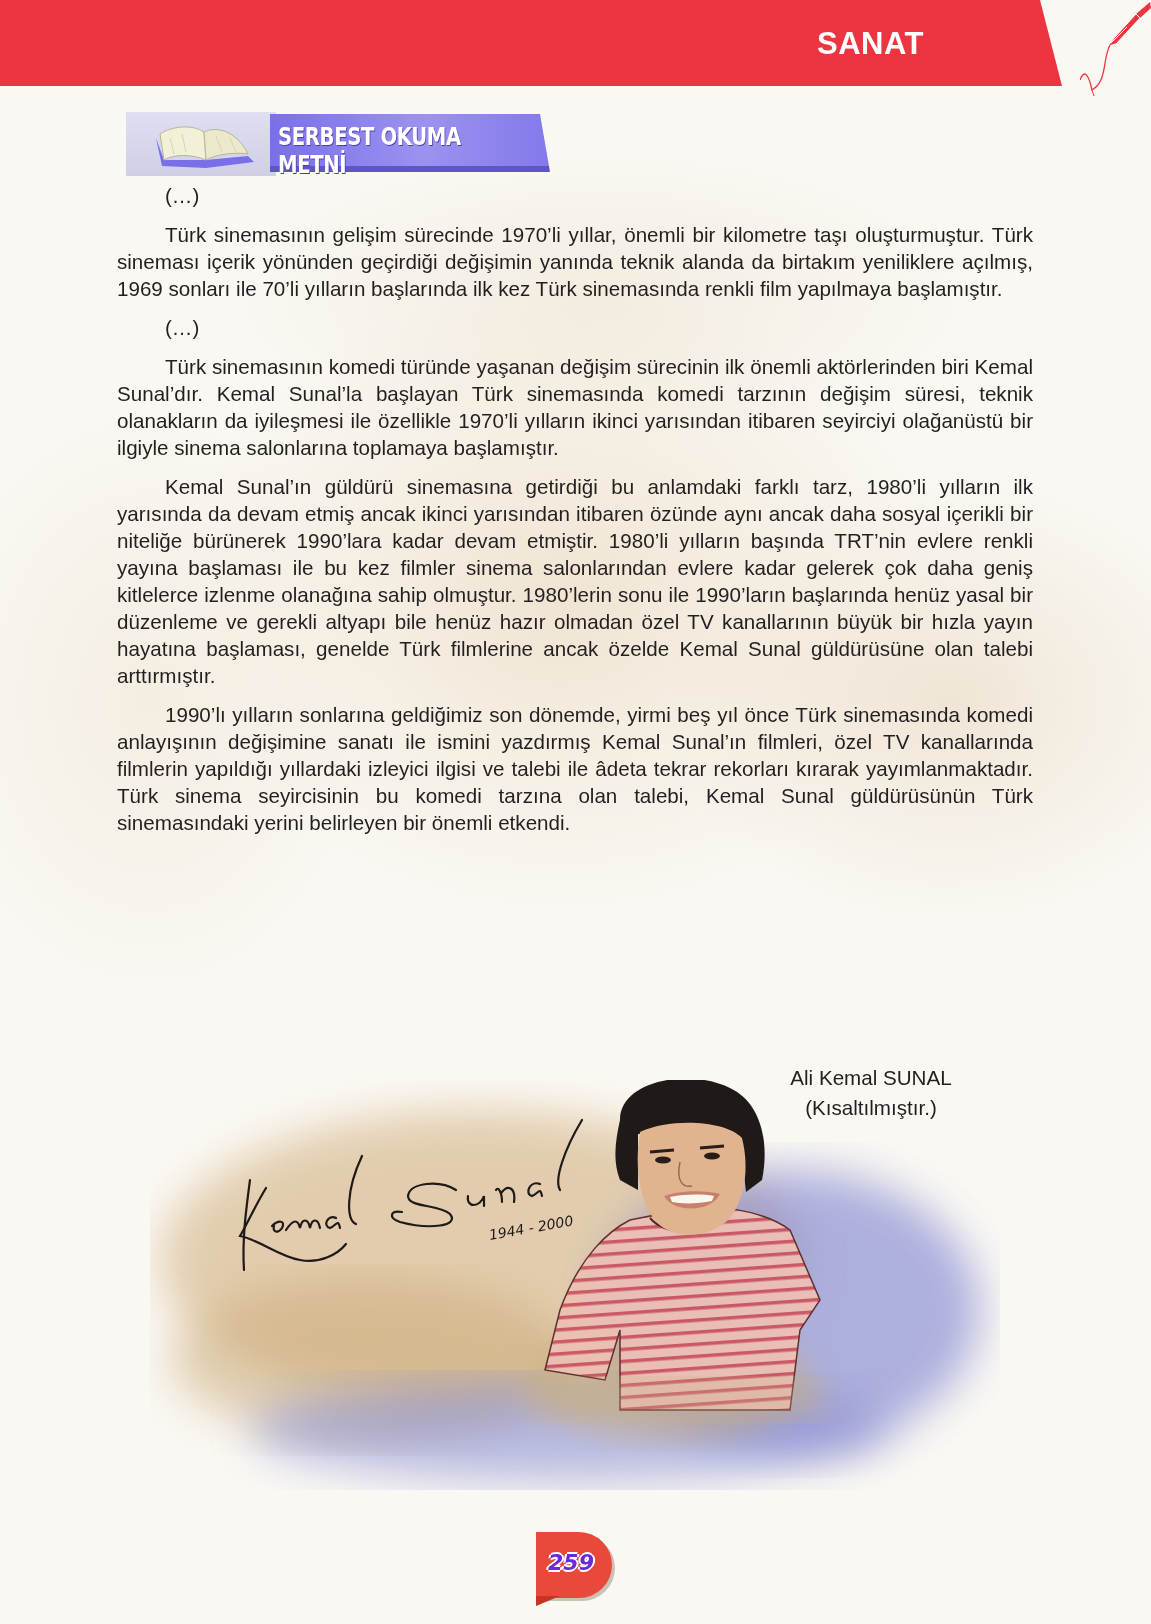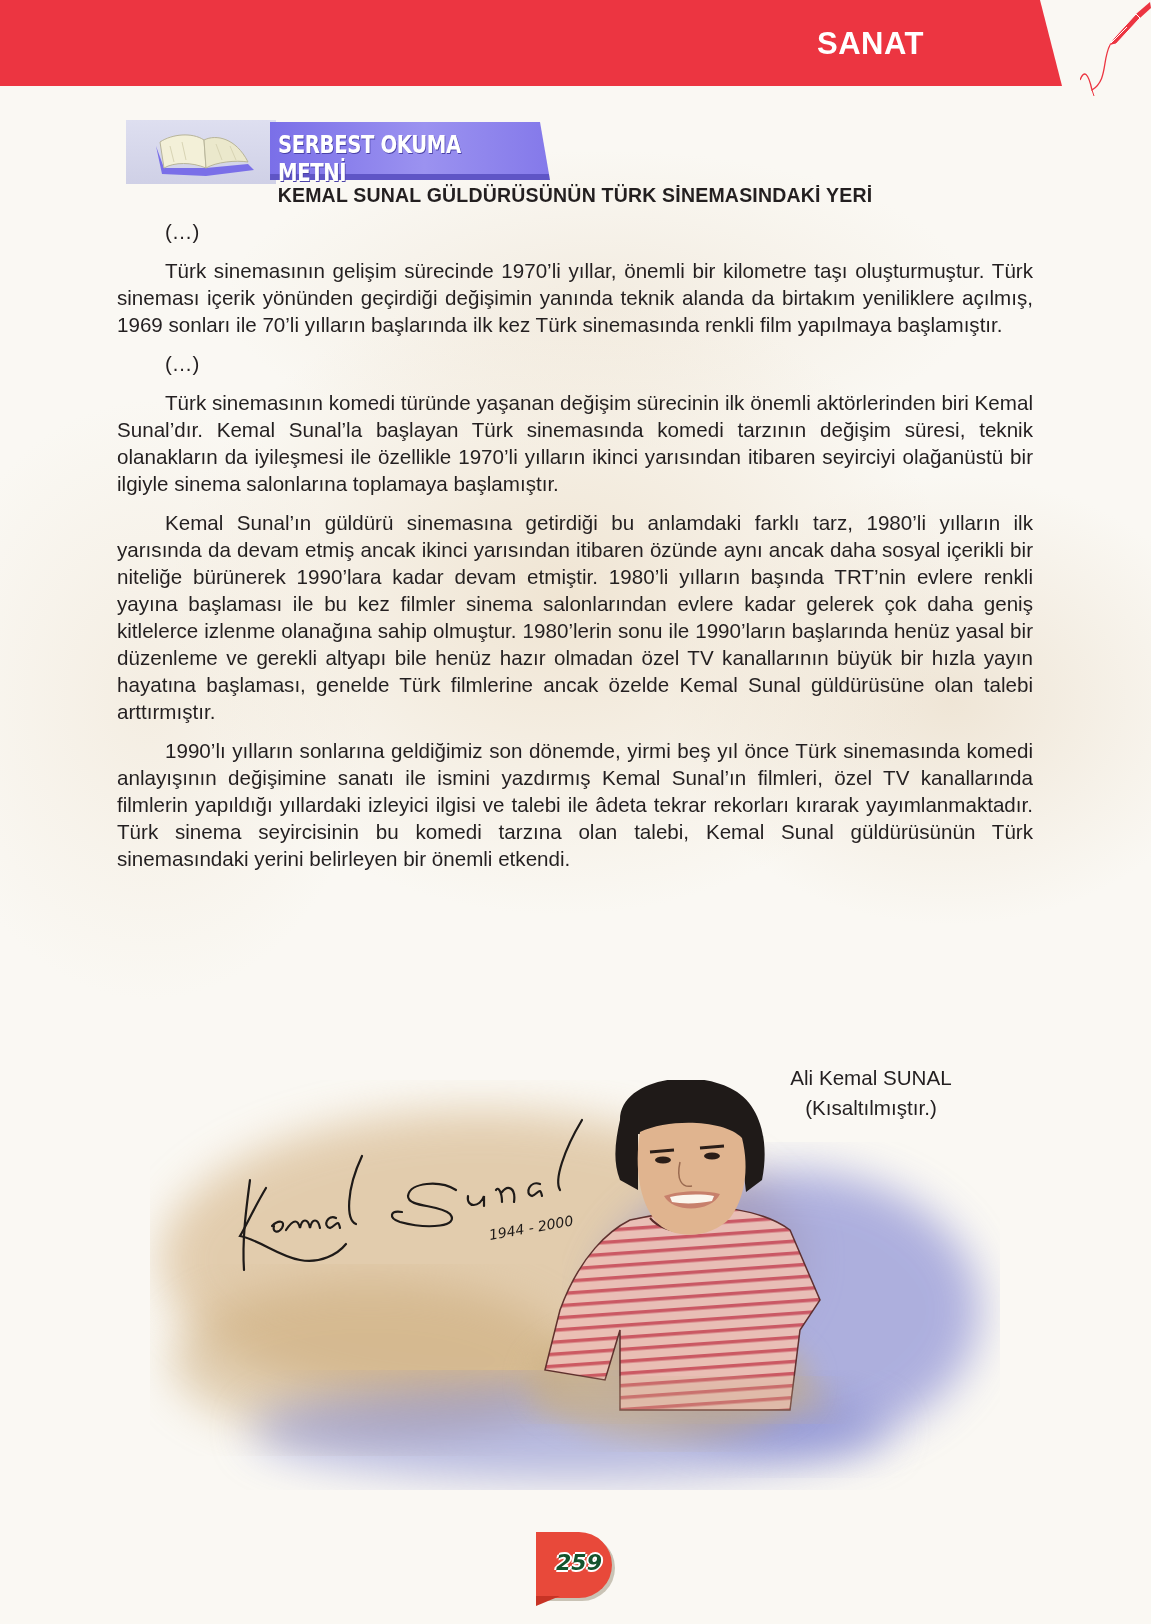--- a/index.html
+++ b/index.html
@@ -30,21 +30,21 @@
       clip-path: polygon(0 0, 1040px 0, 1062px 86px, 0 86px);
     }
     .header .title {
       position: absolute; right: 142px; top: 26px;
       color: #ffffff; font-weight: bold; font-size: 31px; letter-spacing: 0.5px;
     }
     .pen-icon { position: absolute; left: 1080px; top: 0; width: 71px; height: 100px; }
 
     
     .badge {
-      position: absolute; left: 126px; top: 120px; width: 424px; height: 64px; z-index: 2;
+      position: absolute; left: 126px; top: 112px; width: 424px; height: 64px; z-index: 2;
     }
     .badge .gray {
       position: absolute; left: 0; top: 0; width: 150px; height: 64px;
       background: linear-gradient(180deg, #dedff0, #cfd0e6);
     }
     .badge .purple {
       position: absolute; left: 144px; top: 2px; width: 280px; height: 58px;
       background: linear-gradient(90deg, #7a6fe8 0%, #9b92f0 55%, #8479ea 100%);
       clip-path: polygon(0 0, 270px 0, 280px 58px, 0 58px);
       border-bottom: 6px solid #5f55c6;
@@ -86,22 +86,22 @@
     .page-number .shape {
       position: absolute; left: 0; top: 0; width: 76px; height: 66px;
       background: #e8493a; border-radius: 0 33px 33px 0;
       box-shadow: 3px 3px 0 #c9c3b5;
     }
     .page-number .tail {
       position: absolute; left: 0; top: 64px; width: 0; height: 0;
       border-top: 10px solid #c73325; border-right: 24px solid transparent;
     }
     .page-number .num {
-      position: absolute; left: 8px; top: 18px; width: 70px; text-align: center;
-      font-weight: bold; font-size: 22px; color: #14532d;
+      position: absolute; left: 0; top: 18px; width: 70px; text-align: center;
+      font-weight: bold; font-size: 22px; color: #6d28d9;
       font-family: "DejaVu Sans", sans-serif;
       text-shadow: -2px 0 #fff, 2px 0 #fff, 0 -2px #fff, 0 2px #fff;
       font-style: italic;
     }
   </style>
 </head>
 <body>
 
 <div class="bg"></div>
 
@@ -126,21 +126,20 @@
     <line x1="18" y1="22" x2="22" y2="38" stroke="#d8d4b4" stroke-width="1"></line>
     <line x1="30" y1="18" x2="34" y2="36" stroke="#d8d4b4" stroke-width="1"></line>
     <line x1="64" y1="20" x2="70" y2="36" stroke="#d8d4b4" stroke-width="1"></line>
     <line x1="78" y1="22" x2="84" y2="36" stroke="#d8d4b4" stroke-width="1"></line>
   </svg>
   <div class="purple"></div>
   <div class="label">SERBEST OKUMA METNİ</div>
 </div>
 
 <div class="article">
-  <h1>KEMAL SUNAL GÜLDÜRÜSÜNÜN TÜRK SİNEMASINDAKİ YERİ</h1>
   <p class="ellipsis">(…)</p>
   <p>Türk sinemasının gelişim sürecinde 1970’li yıllar, önemli bir kilometre taşı oluşturmuş­tur. Türk sineması içerik yönünden geçirdiği değişimin yanında teknik alanda da birtakım yeniliklere açılmış, 1969 sonları ile 70’li yılların başlarında ilk kez Türk sinemasında renkli film yapılmaya başlamıştır.</p>
   <p class="ellipsis">(…)</p>
   <p>Türk sinemasının komedi türünde yaşanan değişim sürecinin ilk önemli aktörlerinden biri Kemal Sunal’dır. Kemal Sunal’la başlayan Türk sinemasında komedi tarzının değişim süresi, teknik olanakların da iyileşmesi ile özellikle 1970’li yılların ikinci yarısından itibaren seyirciyi olağanüstü bir ilgiyle sinema salonlarına toplamaya başlamıştır.</p>
   <p>Kemal Sunal’ın güldürü sinemasına getirdiği bu anlamdaki farklı tarz, 1980’li yılların ilk yarısında da devam etmiş ancak ikinci yarısından itibaren özünde aynı ancak daha sosyal içerikli bir niteliğe bürünerek 1990’lara kadar devam etmiştir. 1980’li yılların başında TRT’nin evlere renkli yayına başlaması ile bu kez filmler sinema salonlarından evlere kadar gelerek çok daha geniş kitlelerce izlenme olanağına sahip olmuştur. 1980’lerin sonu ile 1990’ların başlarında henüz yasal bir düzenleme ve gerekli altyapı bile henüz hazır olmadan özel TV kanallarının büyük bir hızla yayın hayatına başlaması, genelde Türk filmlerine ancak özelde Kemal Sunal güldürüsüne olan talebi arttırmıştır.</p>
   <p>1990’lı yılların sonlarına geldiğimiz son dönemde, yirmi beş yıl önce Türk sinemasında komedi anlayışının değişimine sanatı ile ismini yazdırmış Kemal Sunal’ın filmleri, özel TV kanallarında filmlerin yapıldığı yıllardaki izleyici ilgisi ve talebi ile âdeta tekrar rekorları kıra­rak yayımlanmaktadır. Türk sinema seyircisinin bu komedi tarzına olan talebi, Kemal Sunal güldürüsünün Türk sinemasındaki yerini belirleyen bir önemli etkendi.</p>
 </div>
 
 <div class="author">
   <div class="name">Ali Kemal SUNAL</div>

